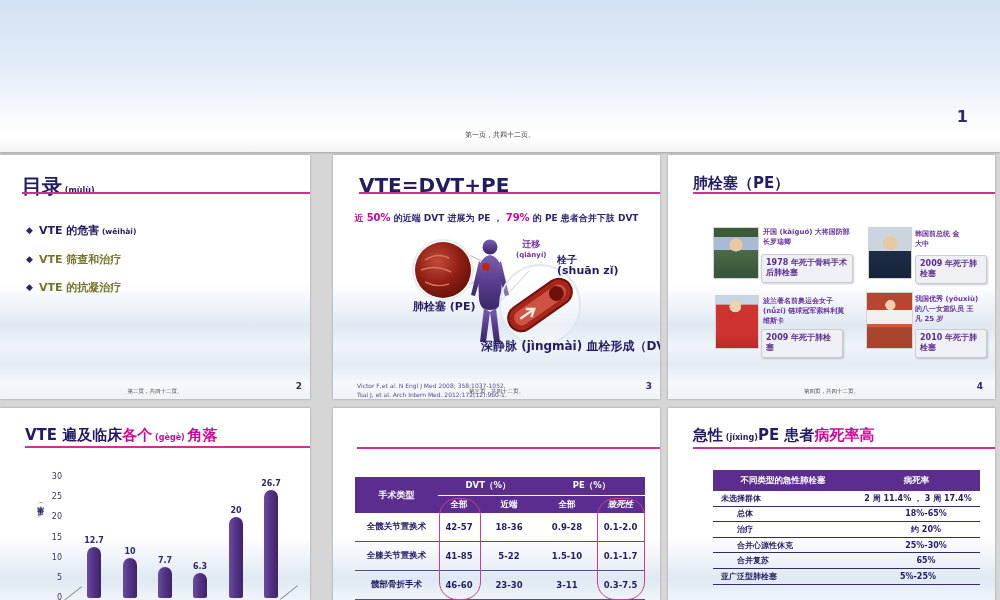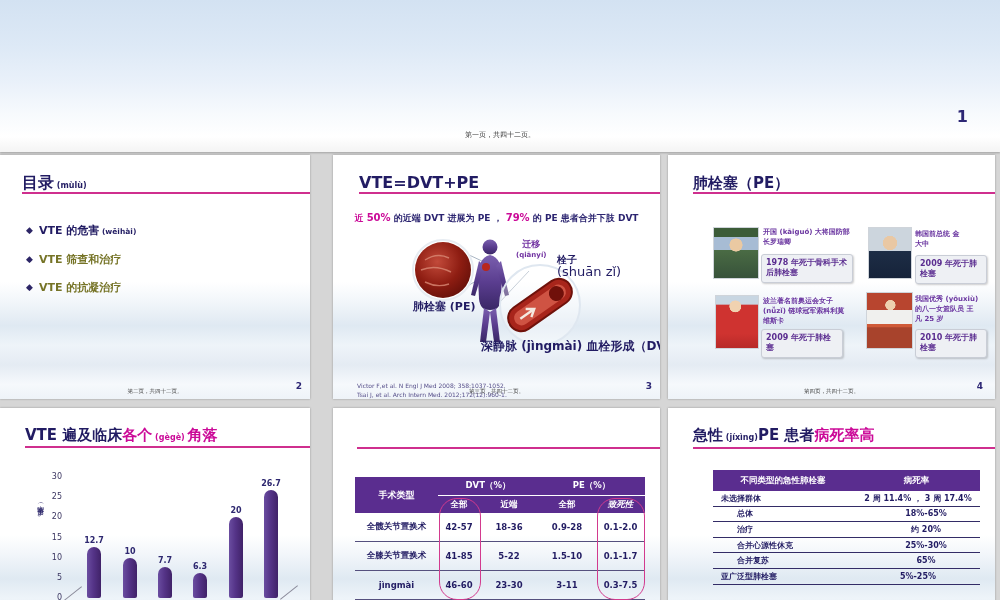--- a/index.html
+++ b/index.html
@@ -14,21 +14,21 @@
   
   .slide{position:absolute;overflow:hidden;box-shadow:0 0 2px rgba(0,0,0,.3);
     background:linear-gradient(180deg,#ffffff 0%,#ffffff 52%,#f2f6fa 60%,#dfe9f2 70%,#eef4f9 78%,#e4ebf3 86%,#f6f9fc 94%,#eef3f8 100%);}
   .s2{left:0;top:155px;width:310px;height:244px;}
   .s3{left:333px;top:155px;width:327px;height:244px;}
   .s4{left:668px;top:155px;width:327px;height:244px;}
   .s5{left:0;top:408px;width:310px;height:244px;}
   .s6{left:333px;top:408px;width:327px;height:244px;}
   .s7{left:668px;top:408px;width:327px;height:244px;}
   .title{position:absolute;top:18px;left:22px;white-space:nowrap;color:#221c63;font-weight:bold;}
-  .t-big{font-size:16px;}
+  .t-big{font-size:20px;}
   .t-mag{color:#cb0a98;}
   .t-pinyin{font-size:8px;font-weight:bold;}
   .rule{position:absolute;top:37px;left:22px;right:0;border-top:2px solid #cf2f8e;}
   .pgfoot{position:absolute;left:0;right:0;bottom:4px;text-align:center;font-size:5.5px;color:#444;}
   .pgnum{position:absolute;right:8px;bottom:8px;font-size:9px;font-weight:bold;color:#2e2875;}
   
   .toc-item{position:absolute;left:26px;white-space:nowrap;font-size:11px;font-weight:bold;}
   .diamond{color:#2c2566;font-size:9px;margin-right:6px;vertical-align:1px;}
   .navy{color:#221c63;}
   .olive{color:#767427;}
@@ -36,21 +36,21 @@
   
   .stat{position:absolute;top:51px;left:0;right:0;text-align:center;white-space:nowrap;font-weight:bold;}
   .stat .n{font-size:9px;color:#2b2470;}
   .stat .m{font-size:9px;color:#cb0a98;}
   .stat .big{font-size:10px;color:#cb0a98;}
   .s3-art{position:absolute;left:0;top:0;width:327px;height:244px;}
   .lbl{position:absolute;font-weight:bold;white-space:nowrap;}
   .lbl-migr{top:85px;left:183px;font-size:9px;color:#7030a0;text-align:center;line-height:1.1;}
   .lbl-migr .pp{font-size:7px;}
   .lbl-emb{top:99px;left:224px;font-size:10px;color:#221c63;line-height:1.1;}
-  .lbl-emb .pp{font-size:13px;font-weight:normal;}
+  .lbl-emb .pp{font-size:11px;font-weight:bold;}
   .lbl-pe{top:144px;left:80px;font-size:11px;color:#221c63;}
   .lbl-dvt{top:183px;left:148px;font-size:12px;color:#221c63;}
   .refs{position:absolute;left:24px;top:226px;font-size:6px;color:#564f8a;line-height:1.5;}
   
   .photo{position:absolute;border:1px solid #cfd4da;}
   .cap{position:absolute;font-size:7px;line-height:1.4;font-weight:bold;color:#6a35a0;}
   .dbox{position:absolute;background:#eef0f4;border:1px solid #c9cdd6;border-radius:3px;
     box-shadow:1px 1px 2px rgba(0,0,0,.2);font-size:8px;line-height:1.3;font-weight:bold;color:#5b2d90;padding:3px 4px;}
   .ph1{left:45px;top:72px;width:44px;height:50px;
     background:radial-gradient(circle at 50% 34%,#eac9a2 0 16%,rgba(0,0,0,0) 17%),
@@ -246,21 +246,21 @@
             <div class="t6-c3">0.1-2.0</div>
           </div>
           <div class="t6-row">
             <div class="t6-name">全膝关节置换术</div>
             <div class="t6-c0">41-85</div>
             <div class="t6-c1">5-22</div>
             <div class="t6-c2">1.5-10</div>
             <div class="t6-c3">0.1-1.7</div>
           </div>
           <div class="t6-row">
-            <div class="t6-name">jìngmài</div>
+            <div class="t6-name">髋部骨折手术</div>
             <div class="t6-c0">46-60</div>
             <div class="t6-c1">23-30</div>
             <div class="t6-c2">3-11</div>
             <div class="t6-c3">0.3-7.5</div>
           </div>
         </div>
     </div>
     <div class="pill pill1"></div>
     <div class="pill pill2"></div>
   </section>

